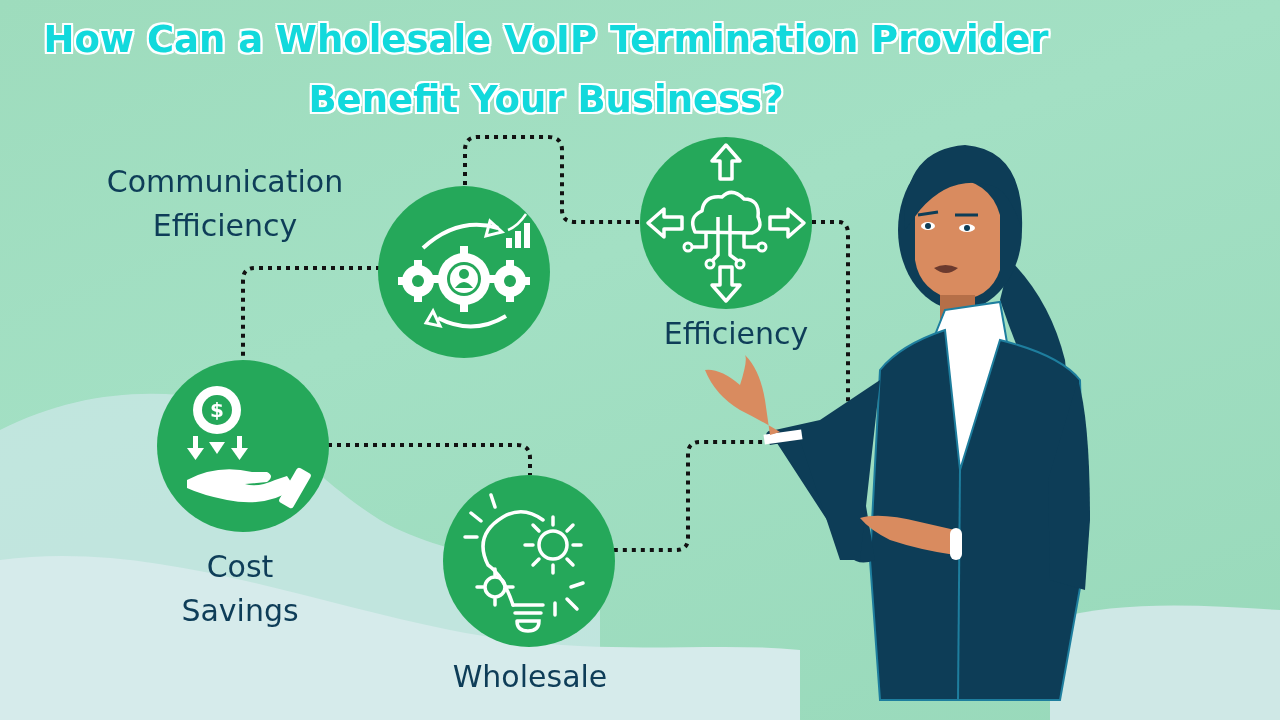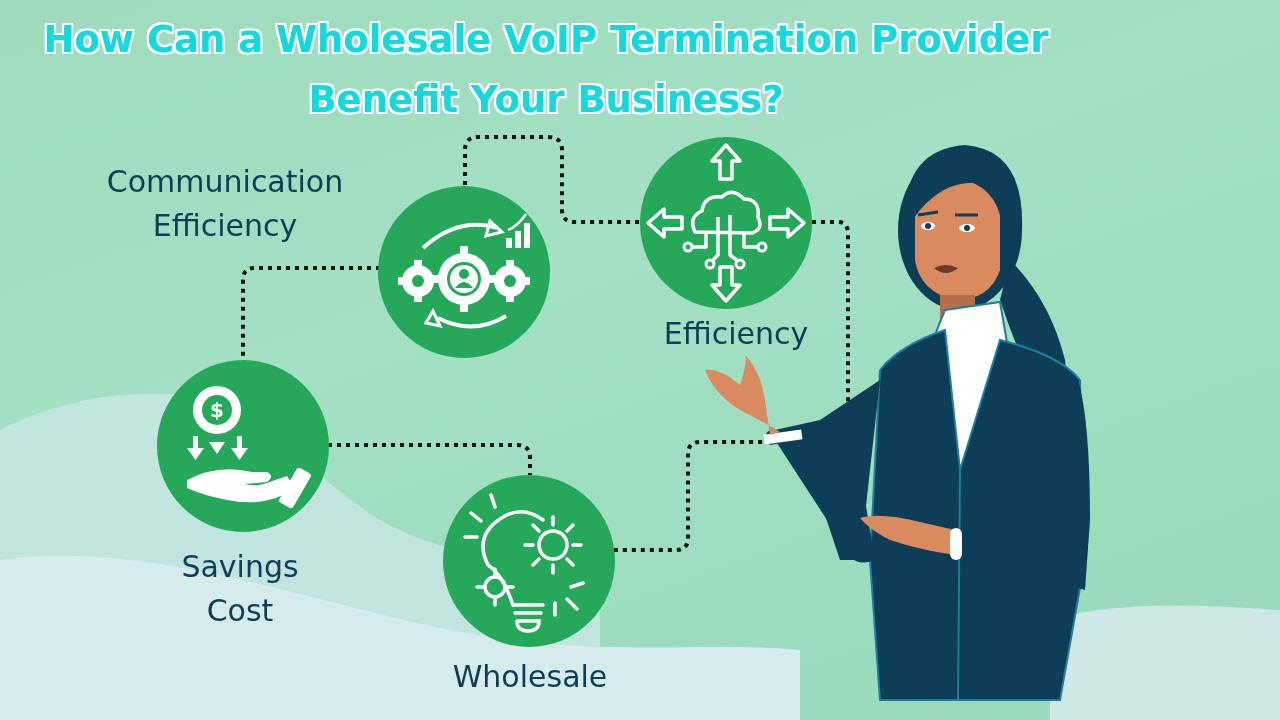--- a/index.html
+++ b/index.html
@@ -116,22 +116,22 @@
         <path d="M30,88 L47,88 L38.5,100 Z"></path>
       <path d="M52,82 L68,82 L60,94 Z"></path>
       <rect x="80" y="76" width="5" height="14"></rect>
         <path d="M74,88 L91,88 L82.5,100 Z"></path>
       <path d="M30,120 Q60,104 95,112 L110,112 Q118,116 110,122 L88,124 Q100,128 118,120 L130,116 L138,128 Q110,148 70,140 Q45,135 30,128 Z"></path>
       <rect x="130" y="108" width="16" height="40" rx="3" transform="rotate(30 138 128)"></rect>
     </g>
   </svg>
 </div>
 <div class="label" style="left:150px;top:545px;width:180px;">
+  <div>Cost</div>
   <div>Savings</div>
-  <div>Cost</div>
 </div>
 
 <div class="circle" style="left:443px;top:475px;width:172px;height:172px;">
   <svg width="172" height="172" viewBox="0 0 172 172">
     <g fill="none" stroke="#fff" stroke-width="3.5" stroke-linecap="round">
       <path d="M70,130 Q60,100 45,90 Q30,60 60,42 Q80,30 100,45"></path>
       <path d="M70,130 L100,130"></path>
       <path d="M72,138 L98,138"></path>
       <path d="M74,146 L96,146 Q96,156 85,156 Q74,156 74,146"></path>
       <circle cx="110" cy="70" r="14"></circle>

